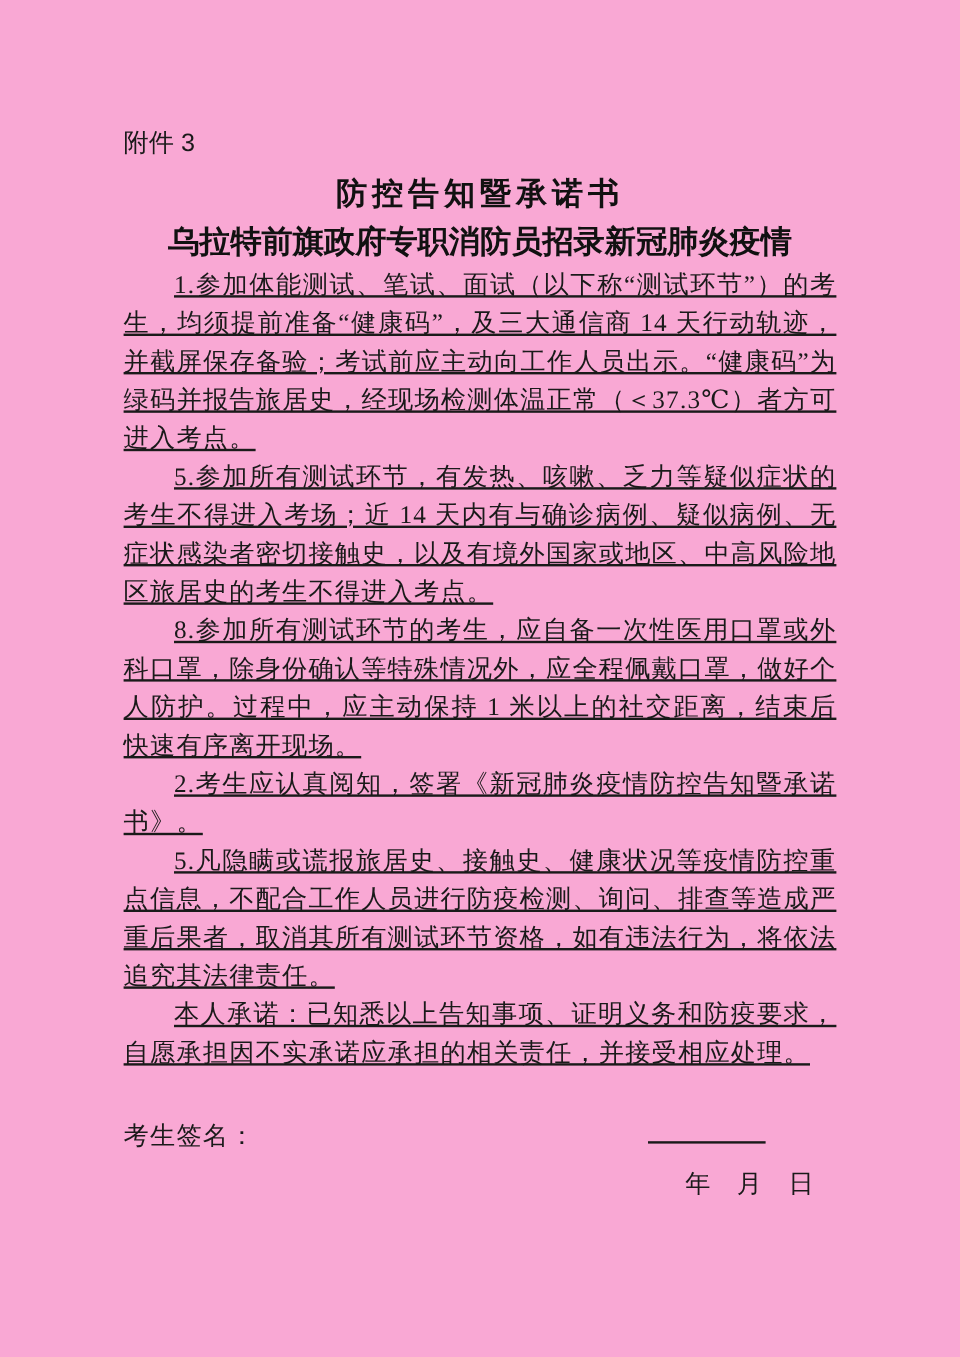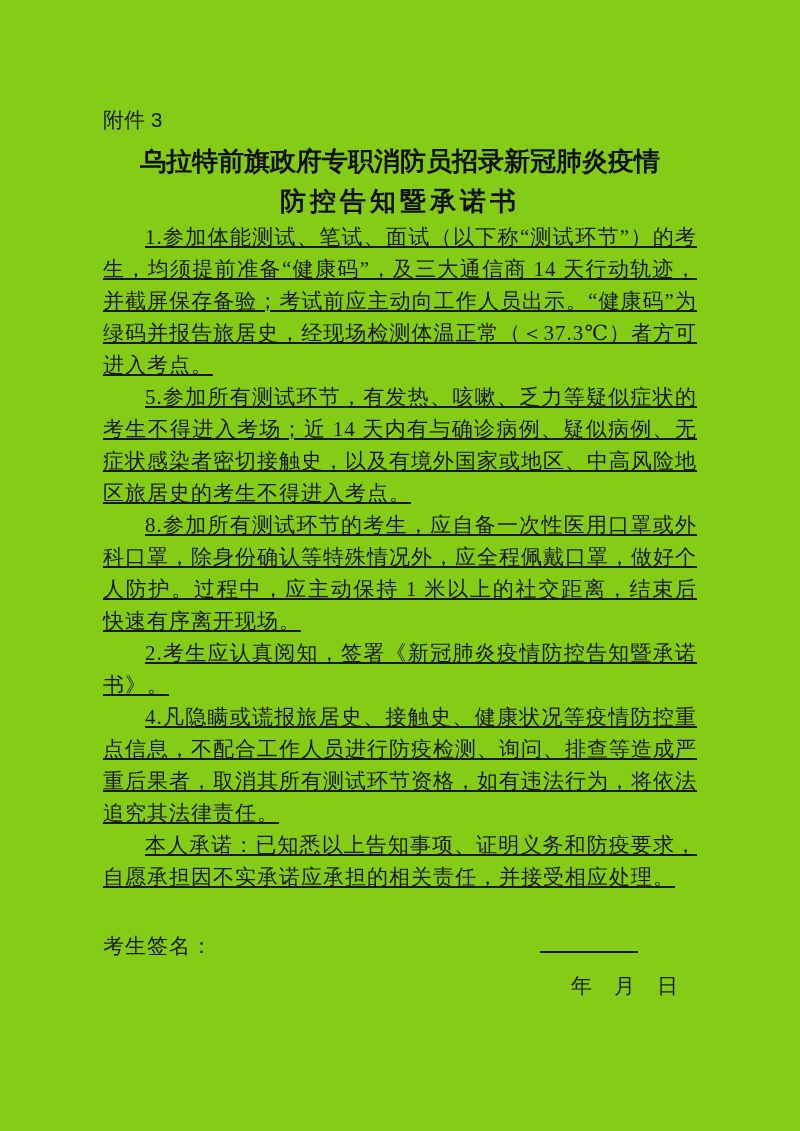--- a/index.html
+++ b/index.html
@@ -4,21 +4,21 @@
 <style>
   html, body {
     margin: 0;
     padding: 0;
     background: #ffffff;
   }
   .page {
     position: relative;
     width: 800px;
     height: 1131px;
-    background: #84cc16;
+    background: #f9a8d4;
     color: #1a1a1a;
     overflow: hidden;
     font-family: "Liberation Serif", "DejaVu Serif", serif;
   }
   .content {
     padding: 107px 103px 0 103px;
   }
   .attachment-label {
     font-family: "Liberation Sans", "DejaVu Sans", sans-serif;
     font-size: 21px;
@@ -86,30 +86,30 @@
 </style>
 </head>
 <body>
 
 <div class="page">
   <div class="content">
 
     <div class="attachment-label">附件 3</div>
 
     <div class="doc-title">
+      <span class="t-line t-line2">防控告知暨承诺书</span>
       <span class="t-line t-line1">乌拉特前旗政府专职消防员招录新冠肺炎疫情</span>
-      <span class="t-line t-line2">防控告知暨承诺书</span>
     </div>
 
     <div class="body-text">
       <p>1.参加体能测试、笔试、面试（以下称“测试环节”）的考生，均须提前准备“健康码”，及三大通信商 14 天行动轨迹，并截屏保存备验；考试前应主动向工作人员出示。“健康码”为绿码并报告旅居史，经现场检测体温正常（＜37.3℃）者方可进入考点。</p>
       <p>5.参加所有测试环节，有发热、咳嗽、乏力等疑似症状的考生不得进入考场；近 14 天内有与确诊病例、疑似病例、无症状感染者密切接触史，以及有境外国家或地区、中高风险地区旅居史的考生不得进入考点。</p>
       <p>8.参加所有测试环节的考生，应自备一次性医用口罩或外科口罩，除身份确认等特殊情况外，应全程佩戴口罩，做好个人防护。过程中，应主动保持 1 米以上的社交距离，结束后快速有序离开现场。</p>
       <p>2.考生应认真阅知，签署《新冠肺炎疫情防控告知暨承诺书》。</p>
-      <p>4.凡隐瞒或谎报旅居史、接触史、健康状况等疫情防控重点信息，不配合工作人员进行防疫检测、询问、排查等造成严重后果者，取消其所有测试环节资格，如有违法行为，将依法追究其法律责任。</p>
+      <p>5.凡隐瞒或谎报旅居史、接触史、健康状况等疫情防控重点信息，不配合工作人员进行防疫检测、询问、排查等造成严重后果者，取消其所有测试环节资格，如有违法行为，将依法追究其法律责任。</p>
       <p>本人承诺：已知悉以上告知事项、证明义务和防疫要求，自愿承担因不实承诺应承担的相关责任，并接受相应处理。</p>
     </div>
 
     <div class="signature-block">
       <div class="sig-row">
         <span>考生签名：</span>
         <span class="sig-line"></span>
       </div>
       <div class="date-row">
         <span>年</span>

